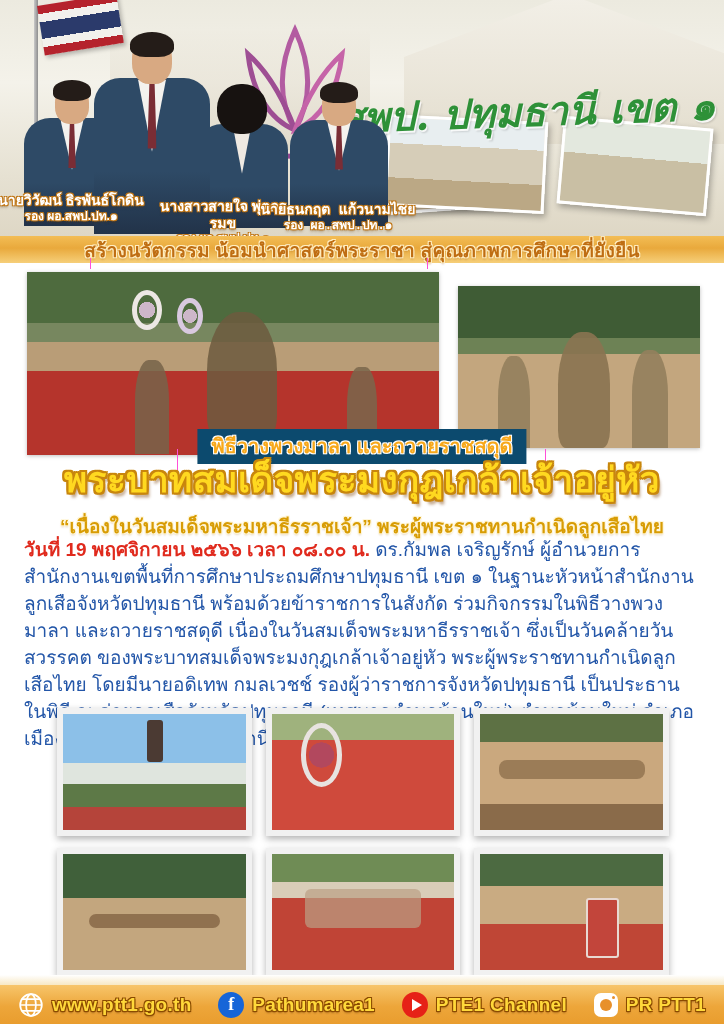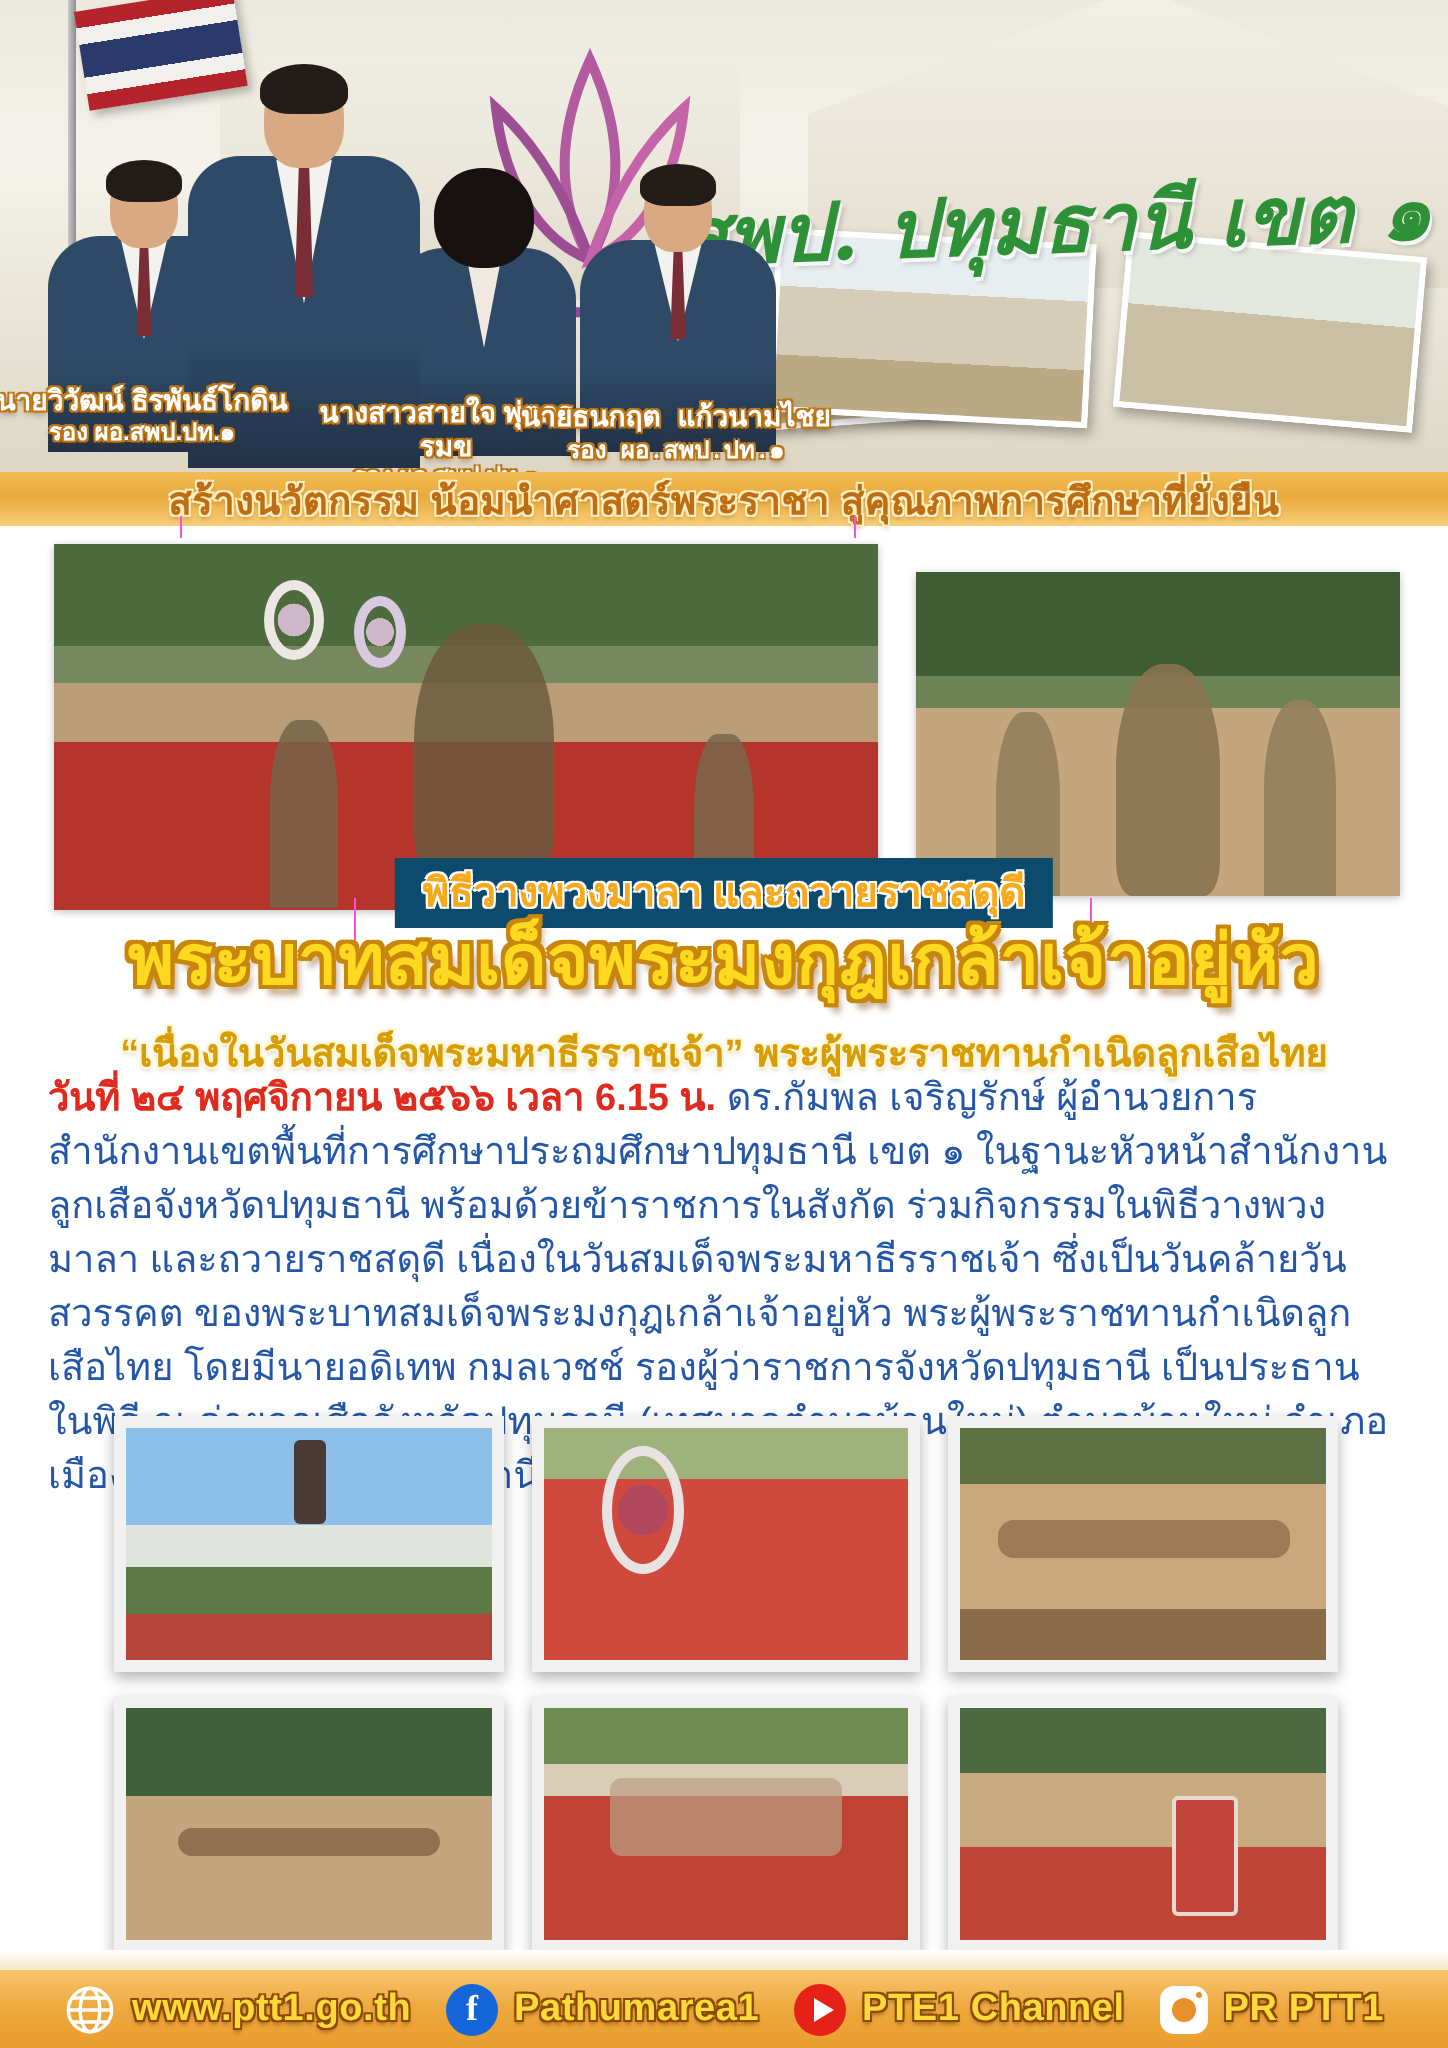--- a/index.html
+++ b/index.html
@@ -161,21 +161,21 @@
   .ph.s6 { background:linear-gradient(180deg,#4c6a41 0 28%,#c9ab82 28% 60%,#bf4636 60% 100%); }
   .ph.s6::after { left:58%; top:38%; width:16%; height:48%; background:#c2453b;
             border:2px solid #e8d9d2; border-radius:3px; }
 
   
   .pre-footer { position:absolute; left:0; top:975px; width:724px; height:10px;
             background:linear-gradient(180deg,#ffffff,#f7e8c4); }
   .footer { position:absolute; left:0; top:985px; width:724px; height:39px;
             background:linear-gradient(180deg,#f7c56b 0%,#eda63a 55%,#e99d2e 100%);
             display:flex; align-items:center; justify-content:space-between;
-            padding:0 32px; }
+            padding:0 18px; }
   .f-item { display:flex; align-items:center; gap:8px; text-decoration:none; cursor:pointer; }
   .f-label { font-size:19px; font-weight:bold; color:#ffd83a; letter-spacing:.3px;
             text-shadow:-1px -1px 0 #8a4a00,1px -1px 0 #8a4a00,-1px 1px 0 #8a4a00,
                         1px 1px 0 #8a4a00,0 2px 2px rgba(90,40,0,.5); }
   .icn { width:26px; height:26px; display:flex; align-items:center; justify-content:center; }
   .icn.fb { background:#1665d8; color:#fff; border-radius:50%;
             font-family:"Liberation Serif",serif; font-weight:bold; font-size:18px; }
   .icn.yt { background:#e62117; border-radius:50%; position:relative; }
   .icn.yt::after { content:""; position:absolute; left:10px; top:7px;
             border-left:10px solid #fff; border-top:6px solid transparent;
@@ -284,21 +284,21 @@
   <div class="crop-mark cm3"></div>
   <div class="crop-mark cm4"></div>
 
   <div class="kicker-bar">
     <span class="kicker-text">พิธีวางพวงมาลา และถวายราชสดุดี</span>
   </div>
   <div class="headline">พระบาทสมเด็จพระมงกุฎเกล้าเจ้าอยู่หัว</div>
   <div class="subheadline">“เนื่องในวันสมเด็จพระมหาธีรราชเจ้า” พระผู้พระราชทานกำเนิดลูกเสือไทย</div>
 
   <p class="article-body">
-    <span class="date-lead">วันที่ ๒๔ พฤศจิกายน ๒๕๖๖ เวลา 6.15 น.</span>
+    <span class="date-lead">วันที่ 19 พฤศจิกายน ๒๕๖๖ เวลา ๐๘.๐๐ น.</span>
     <span>ดร.กัมพล เจริญรักษ์ ผู้อำนวยการสำนักงานเขตพื้นที่การศึกษาประถมศึกษาปทุมธานี เขต ๑ ในฐานะหัวหน้าสำนักงานลูกเสือจังหวัดปทุมธานี พร้อมด้วยข้าราชการในสังกัด ร่วมกิจกรรมในพิธีวางพวงมาลา และถวายราชสดุดี เนื่องในวันสมเด็จพระมหาธีรราชเจ้า ซึ่งเป็นวันคล้ายวันสวรรคต ของพระบาทสมเด็จพระมงกุฎเกล้าเจ้าอยู่หัว พระผู้พระราชทานกำเนิดลูกเสือไทย โดยมีนายอดิเทพ กมลเวชช์ รองผู้ว่าราชการจังหวัดปทุมธานี เป็นประธานในพิธี ณ ค่ายลูกเสือจังหวัดปทุมธานี (เทศบาลตำบลบ้านใหม่) ตำบลบ้านใหม่ อำเภอเมืองปทุมธานี จังหวัดปทุมธานี</span>
   </p>
 
   <div class="photo-grid">
     <div class="frame">
         <div class="ph s1"></div>
       </div>
     <div class="frame">
         <div class="ph s2"></div>
       </div>

